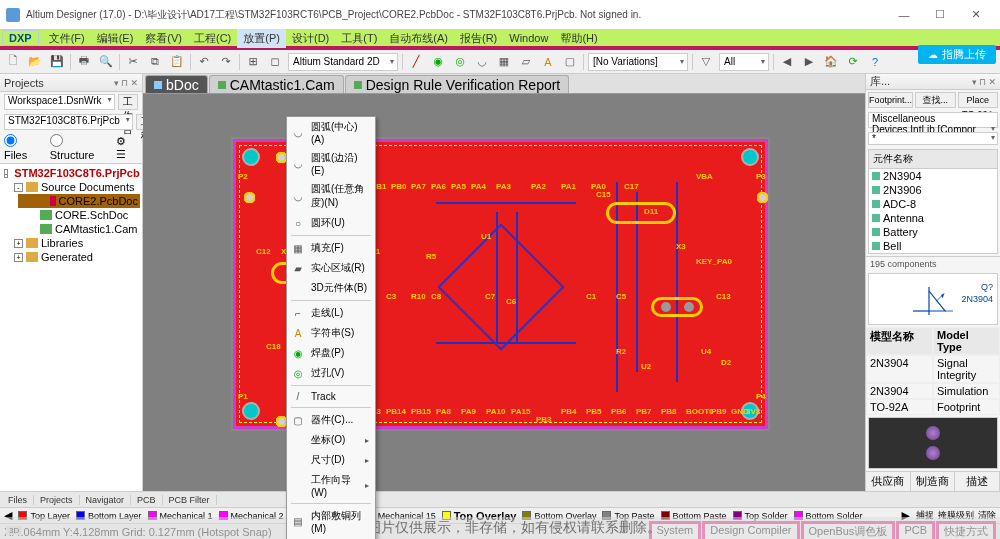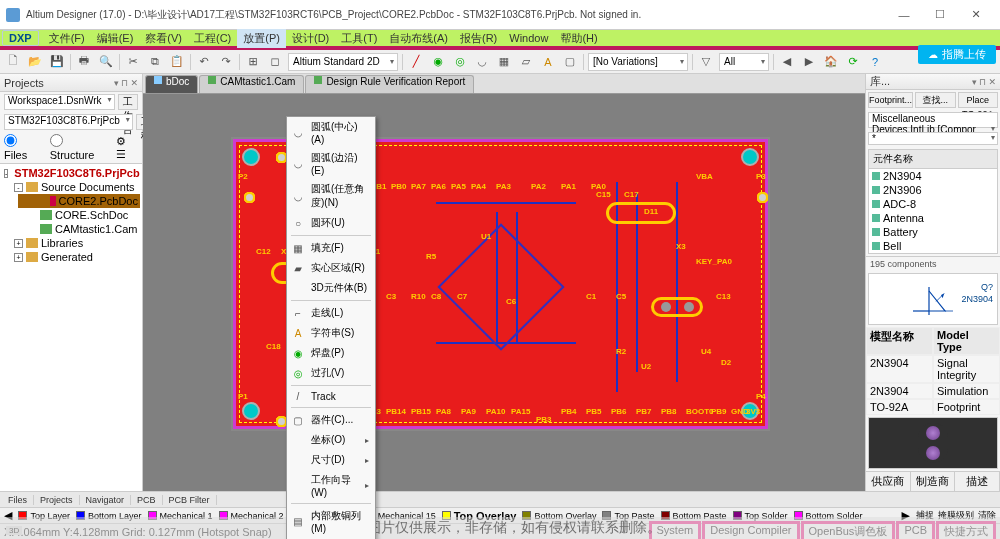--- a/index.html
+++ b/index.html
@@ -27,21 +27,21 @@
 .ws-btn { height: 16px; padding: 0 4px; border: 1px solid #ccc; background: #f0f0f0; font-size: 10px; }
 .radio-row { display: flex; align-items: center; padding: 2px 4px; gap: 8px; font-size: 10px; }
 .tree { flex: 1; background: #fff; border-top: 1px solid #ccc; overflow: auto; font-size: 10px; padding: 2px; }
 .tree-item { padding: 1px 2px; display: flex; align-items: center; gap: 3px; white-space: nowrap; }
 .tree-item.sel { background: #a16207; margin-left: 16px; }
 .tree-item .exp { width: 9px; height: 9px; border: 1px solid #888; font-size: 7px; line-height: 7px; text-align: center; }
 .tree-item .ficon { width: 12px; height: 10px; }
 .tree-item.d1 { padding-left: 12px; } .tree-item.d2 { padding-left: 24px; }
 .center { flex: 1; display: flex; flex-direction: column; background: #888; position: relative; }
 .doc-tabs { height: 20px; background: #e0e0e0; display: flex; align-items: flex-end; border-bottom: 1px solid #999; padding-left: 2px; }
-.doc-tab { height: 18px; padding: 0 8px; background: #d0d0d0; border: 1px solid #aaa; border-bottom: none; margin-right: 1px; display: flex; gap: 4px; font-size: 10px; border-radius: 3px 3px 0 0; }
+.doc-tab { height: 18px; padding: 0 8px; background: #d0d0d0; border: 1px solid #aaa; border-bottom: none; margin-right: 1px; display: flex; align-items: center; gap: 4px; font-size: 14px; border-radius: 3px 3px 0 0; }
 .doc-tab.active { background: #555; color: #fff; }
 .canvas { flex: 1; background: #808080; position: relative; overflow: hidden; }
 .pcb { position: absolute; left: 90px; top: 45px; width: 535px; height: 290px; background: #e81c1c; border: 3px solid #d03ad0; box-shadow: 0 0 0 2px #888; }
 .pcb::before { content:""; position:absolute; inset:3px; border:1px dashed #ff0;}
 .pad { width: 11px; height: 11px; border-radius: 50%; background: #d0d0d0; border: 2px solid #ffcc00; position: absolute; }
 .pad.big { width: 18px; height: 18px; background: #00c8c8; border:2px solid #b0b0b0;}
 .trace { position: absolute; background: #2030c0; }
 .silk { position: absolute; color: #ffcc00; font-size: 8px; font-weight: bold; white-space: nowrap; }
 .pads-row { position: absolute; display: flex; gap: 7px; }
 .chip { position:absolute; border:1px solid #3030c0; }
@@ -342,33 +342,33 @@
             <div class="silk" style="left: 215px; top: 40px;">PA5</div>
             <div class="silk" style="left: 235px; top: 40px;">PA4</div>
             <div class="silk" style="left: 260px; top: 40px;">PA3</div>
             <div class="silk" style="left: 295px; top: 40px;">PA2</div>
             <div class="silk" style="left: 325px; top: 40px;">PA1</div>
             <div class="silk" style="left: 355px; top: 40px;">PA0</div>
             <div class="silk" style="left: 460px; top: 30px;">VBA</div>
             <div class="silk" style="left: 75px; top: 65px;">C19</div>
             <div class="silk" style="left: 95px; top: 65px;">C16</div>
             <div class="silk" style="left: 360px; top: 48px;">C15</div>
-            <div class="silk" style="left: 388px; top: 48px;">C17</div>
+            <div class="silk" style="left: 388px; top: 40px;">C17</div>
             <div class="silk" style="left: 408px; top: 65px;">D11</div>
             <div class="silk" style="left: 20px; top: 105px;">C12</div>
             <div class="silk" style="left: 45px; top: 105px;">X1</div>
             <div class="silk" style="left: 130px; top: 105px;">C11</div>
             <div class="silk" style="left: 190px; top: 110px;">R5</div>
             <div class="silk" style="left: 245px; top: 90px;">U1</div>
             <div class="silk" style="left: 440px; top: 100px;">X3</div>
             <div class="silk" style="left: 460px; top: 115px;">KEY_PA0</div>
             <div class="silk" style="left: 150px; top: 150px;">C3</div>
             <div class="silk" style="left: 175px; top: 150px;">R10</div>
             <div class="silk" style="left: 195px; top: 150px;">C8</div>
-            <div class="silk" style="left: 200px; top: 150px; margin-left: 21px;">C7</div>
+            <div class="silk" style="left: 228px; top: 150px; margin-left: 21px;">C7</div>
             <div class="silk" style="left: 270px; top: 155px;">C6</div>
             <div class="silk" style="left: 350px; top: 150px;">C1</div>
             <div class="silk" style="left: 380px; top: 150px;">C5</div>
             <div class="silk" style="left: 480px; top: 150px;">C13</div>
             <div class="silk" style="left: 30px; top: 200px;">C18</div>
             <div class="silk" style="left: 55px; top: 200px;">RST</div>
             <div class="silk" style="left: 120px; top: 200px;">R6</div>
             <div class="silk" style="left: 380px; top: 205px;">R2</div>
             <div class="silk" style="left: 405px; top: 220px;">U2</div>
             <div class="silk" style="left: 465px; top: 205px;">U4</div>

